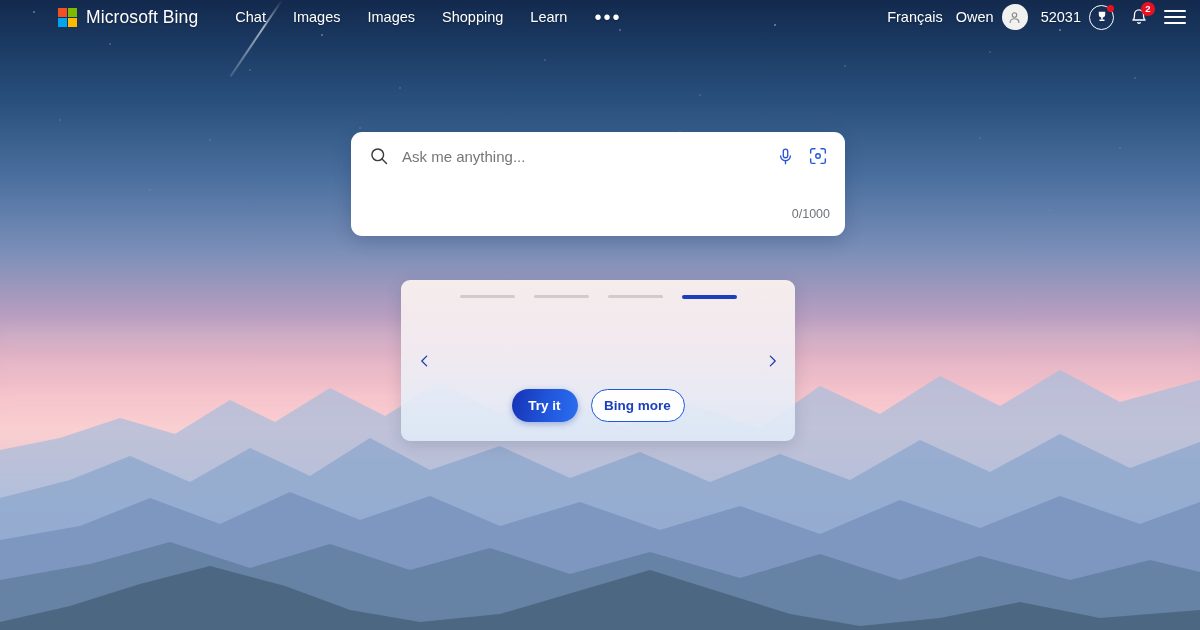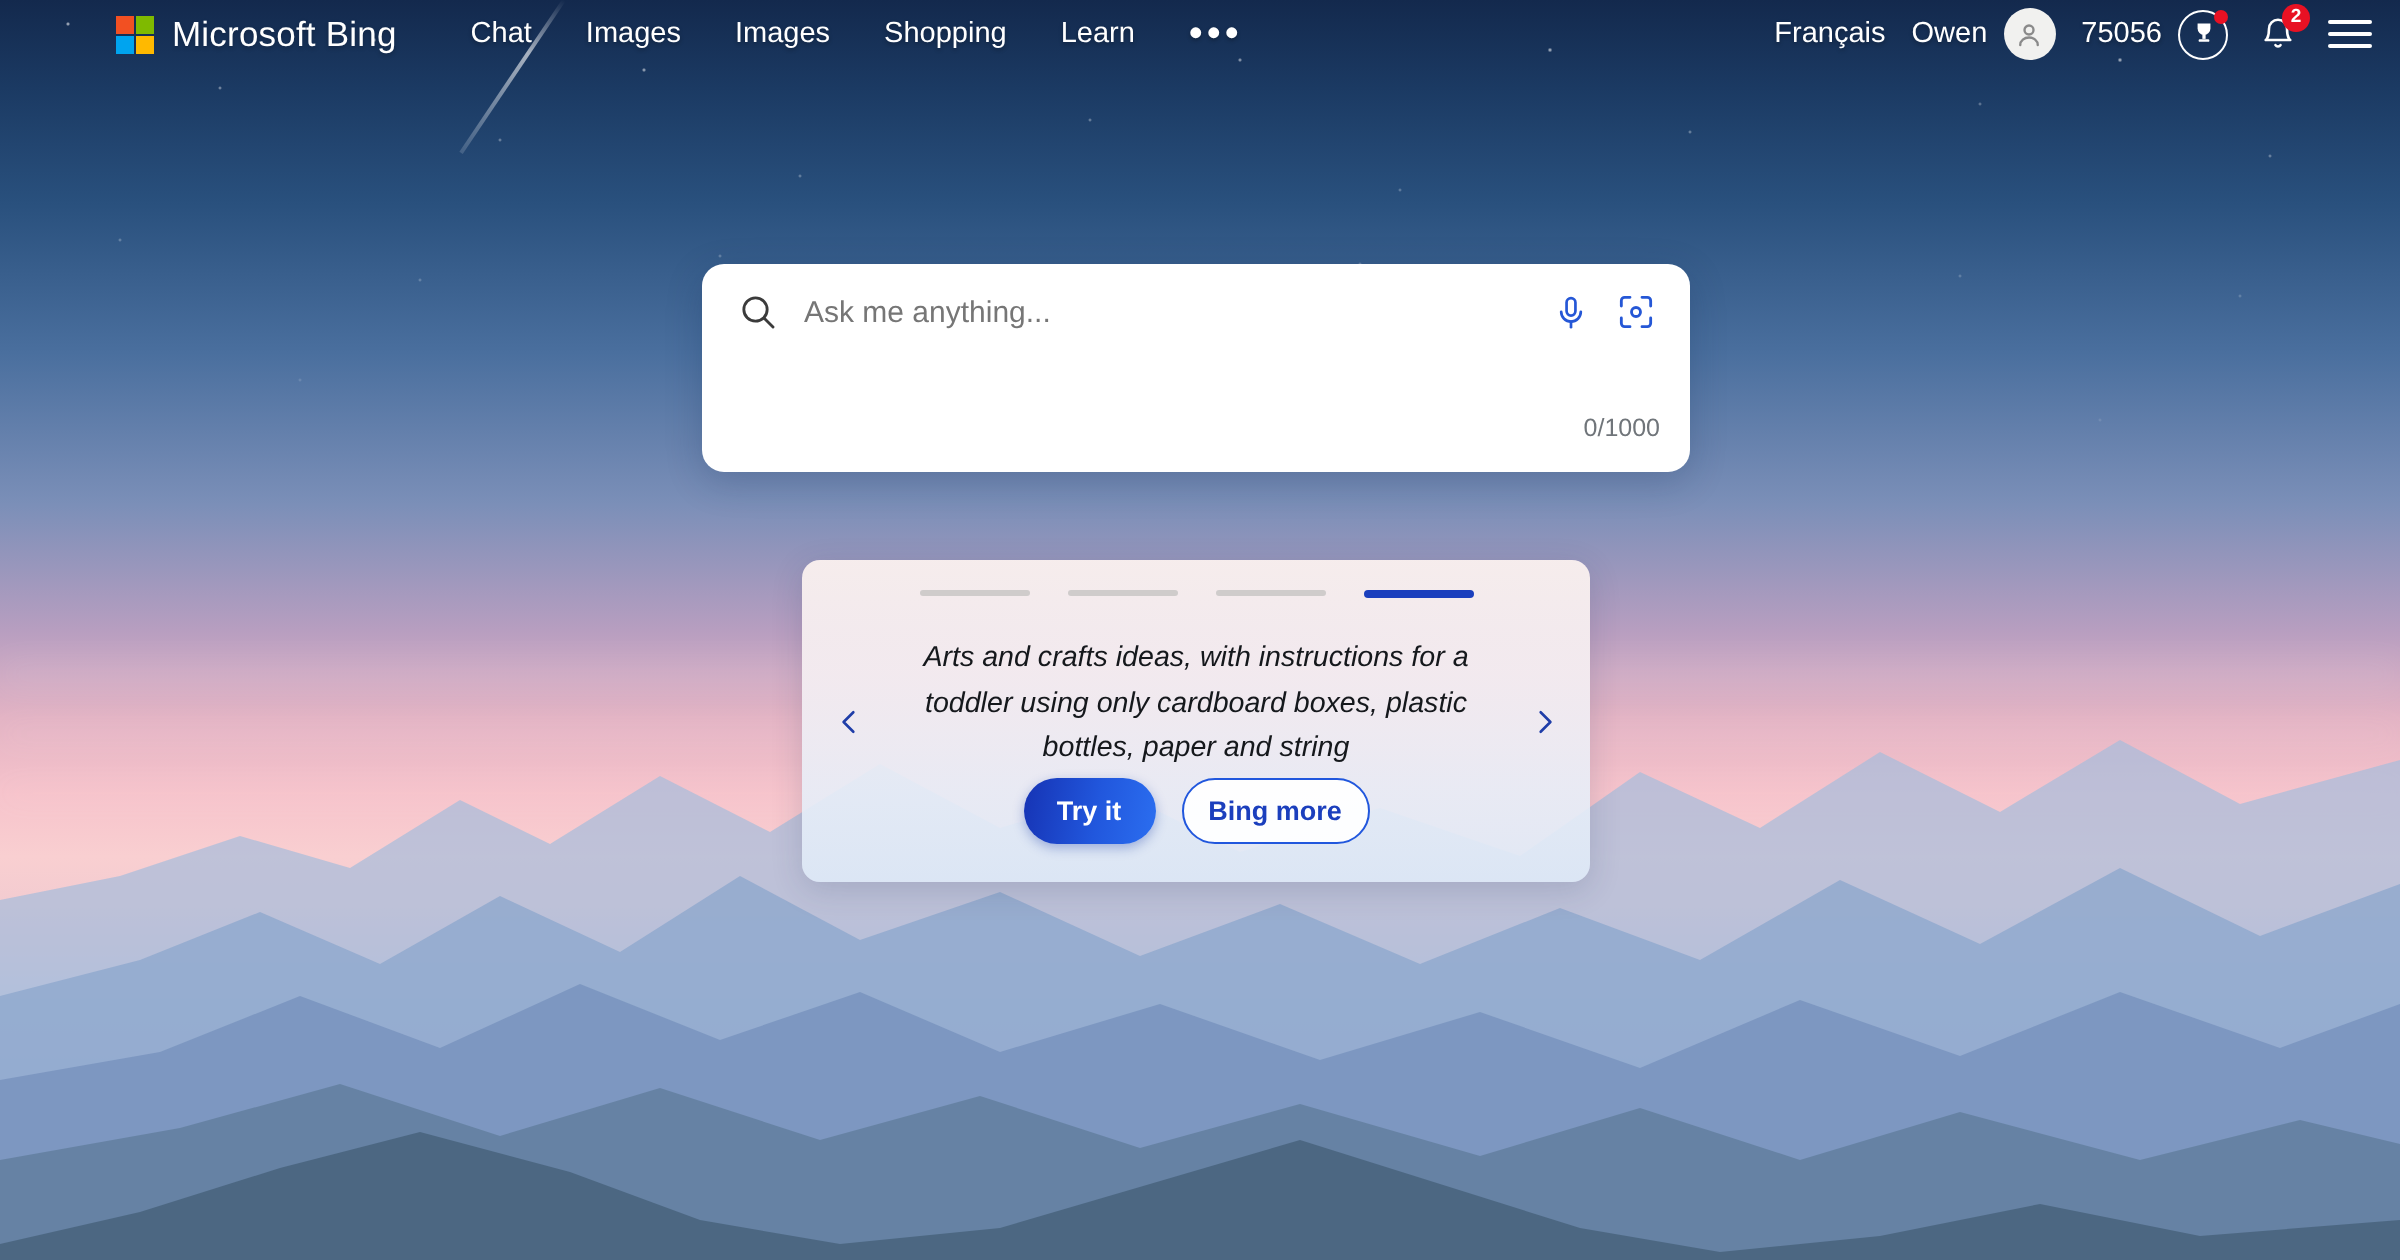--- a/index.html
+++ b/index.html
@@ -361,21 +361,21 @@
         <span class="hr-text">Owen</span>
         <span class="avatar">
           <svg width="15" height="15" viewBox="0 0 24 24" fill="none" stroke="#8a8a8a" stroke-width="1.9">
             <circle cx="12" cy="8" r="3.6"></circle>
             <path d="M5 20c0-3.6 3.2-6 7-6s7 2.4 7 6" stroke-linecap="round"></path>
           </svg>
         </span>
       </span>
 
       <span class="rewards-chip">
-        <span class="hr-text">75056</span>
+        <span class="hr-text">52031</span>
         <span class="rewards-icon">
           <svg width="14" height="14" viewBox="0 0 24 24" fill="#ffffff">
             <path d="M6.5 3h11v4.2a5.5 5.5 0 0 1-11 0V3z"></path>
             <rect x="10.6" y="12" width="2.8" height="4.2"></rect>
             <rect x="7.4" y="16.4" width="9.2" height="2.3" rx="1"></rect>
           </svg>
           <span class="reddot"></span>
         </span>
       </span>
 
@@ -435,21 +435,20 @@
       <span class="pbar"></span>
       <span class="pbar active"></span>
     </div>
 
     <span class="arrow left">
       <svg width="13" height="20" viewBox="0 0 24 24" fill="none" stroke="#1f3da8" stroke-width="2.4" stroke-linecap="round" stroke-linejoin="round">
         <polyline points="16,3 7,12 16,21"></polyline>
       </svg>
     </span>
 
-    <div class="card-text">Arts and crafts ideas, with instructions for a toddler using only cardboard boxes, plastic bottles, paper and string</div>
 
     <span class="arrow right">
       <svg width="13" height="20" viewBox="0 0 24 24" fill="none" stroke="#1f3da8" stroke-width="2.4" stroke-linecap="round" stroke-linejoin="round">
         <polyline points="8,3 17,12 8,21"></polyline>
       </svg>
     </span>
 
     <div class="card-btns">
       <button class="btn btn-primary">Try it</button>
       <button class="btn btn-secondary">Bing more</button>

